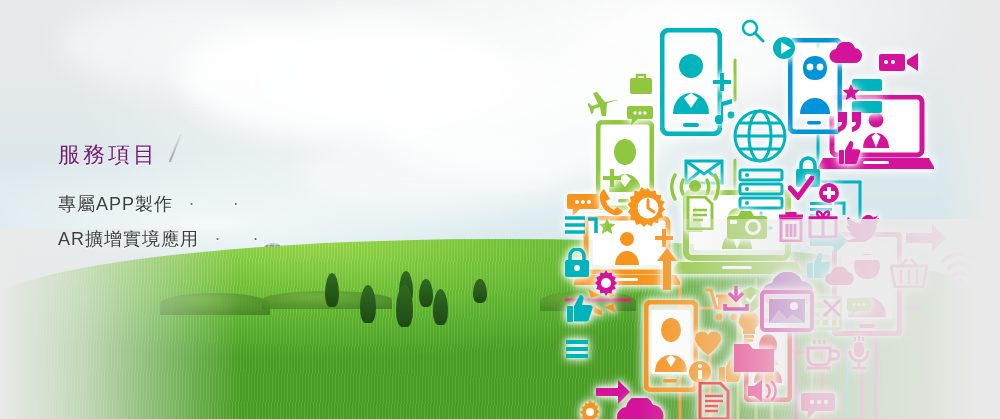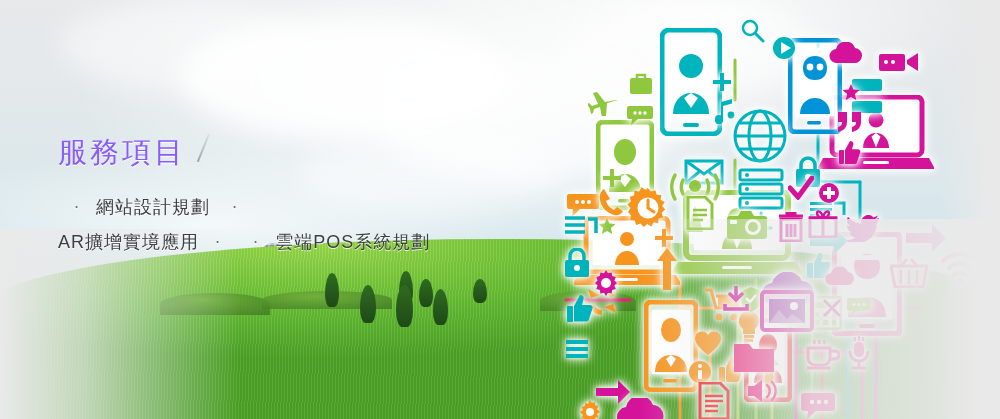--- a/index.html
+++ b/index.html
@@ -75,21 +75,21 @@
   .bush{
     position:absolute;bottom:0;border-radius:50% 50% 0 0;
     background:radial-gradient(ellipse at 40% 30%,#6fae3c,#3f7a22);
     opacity:.85;
   }
 
   
   .copy{position:absolute;left:58px;top:132px;width:520px;}
   .heading{display:flex;align-items:baseline;white-space:nowrap;}
   .h-cn{
-    font-size:29px;letter-spacing:3px;color:#8b5cf6;font-weight:400;
+    font-size:22px;letter-spacing:3px;color:#701a75;font-weight:400;
     text-shadow:0 1px 0 rgba(255,255,255,.9);
   }
   .h-slash{
     display:inline-block;margin:0 14px 0 16px;
     width:34px;height:30px;position:relative;
   }
   .h-slash::before{
     content:"";position:absolute;left:6px;top:2px;width:2px;height:30px;
     background:linear-gradient(180deg,rgba(150,160,168,.15),rgba(130,142,150,.75));
     transform:rotate(22deg);transform-origin:top;
@@ -784,26 +784,25 @@
   <div class="grass-fade-r"></div>
 
   <div class="copy">
     <div class="heading">
       <span class="h-cn">服務項目</span>
       <span class="h-slash"></span>
     </div>
 
     <div class="svc-rows">
       <div class="svc-row">
+        <span class="svc-item">專屬APP製作</span>
         <span class="svc-dot">‧</span>
-        <span class="svc-item">網站設計規劃</span>
         <span class="svc-dot" style="margin:0 22px;">‧</span>
       </div>
       <div class="svc-row">
         <span class="svc-item">AR擴增實境應用</span>
         <span class="svc-dot">‧</span>
         <span class="svc-dot">‧</span>
-        <span class="svc-item">雲端POS系統規劃</span>
       </div>
     </div>
   </div>
 
 </div>
 
 </body></html>

